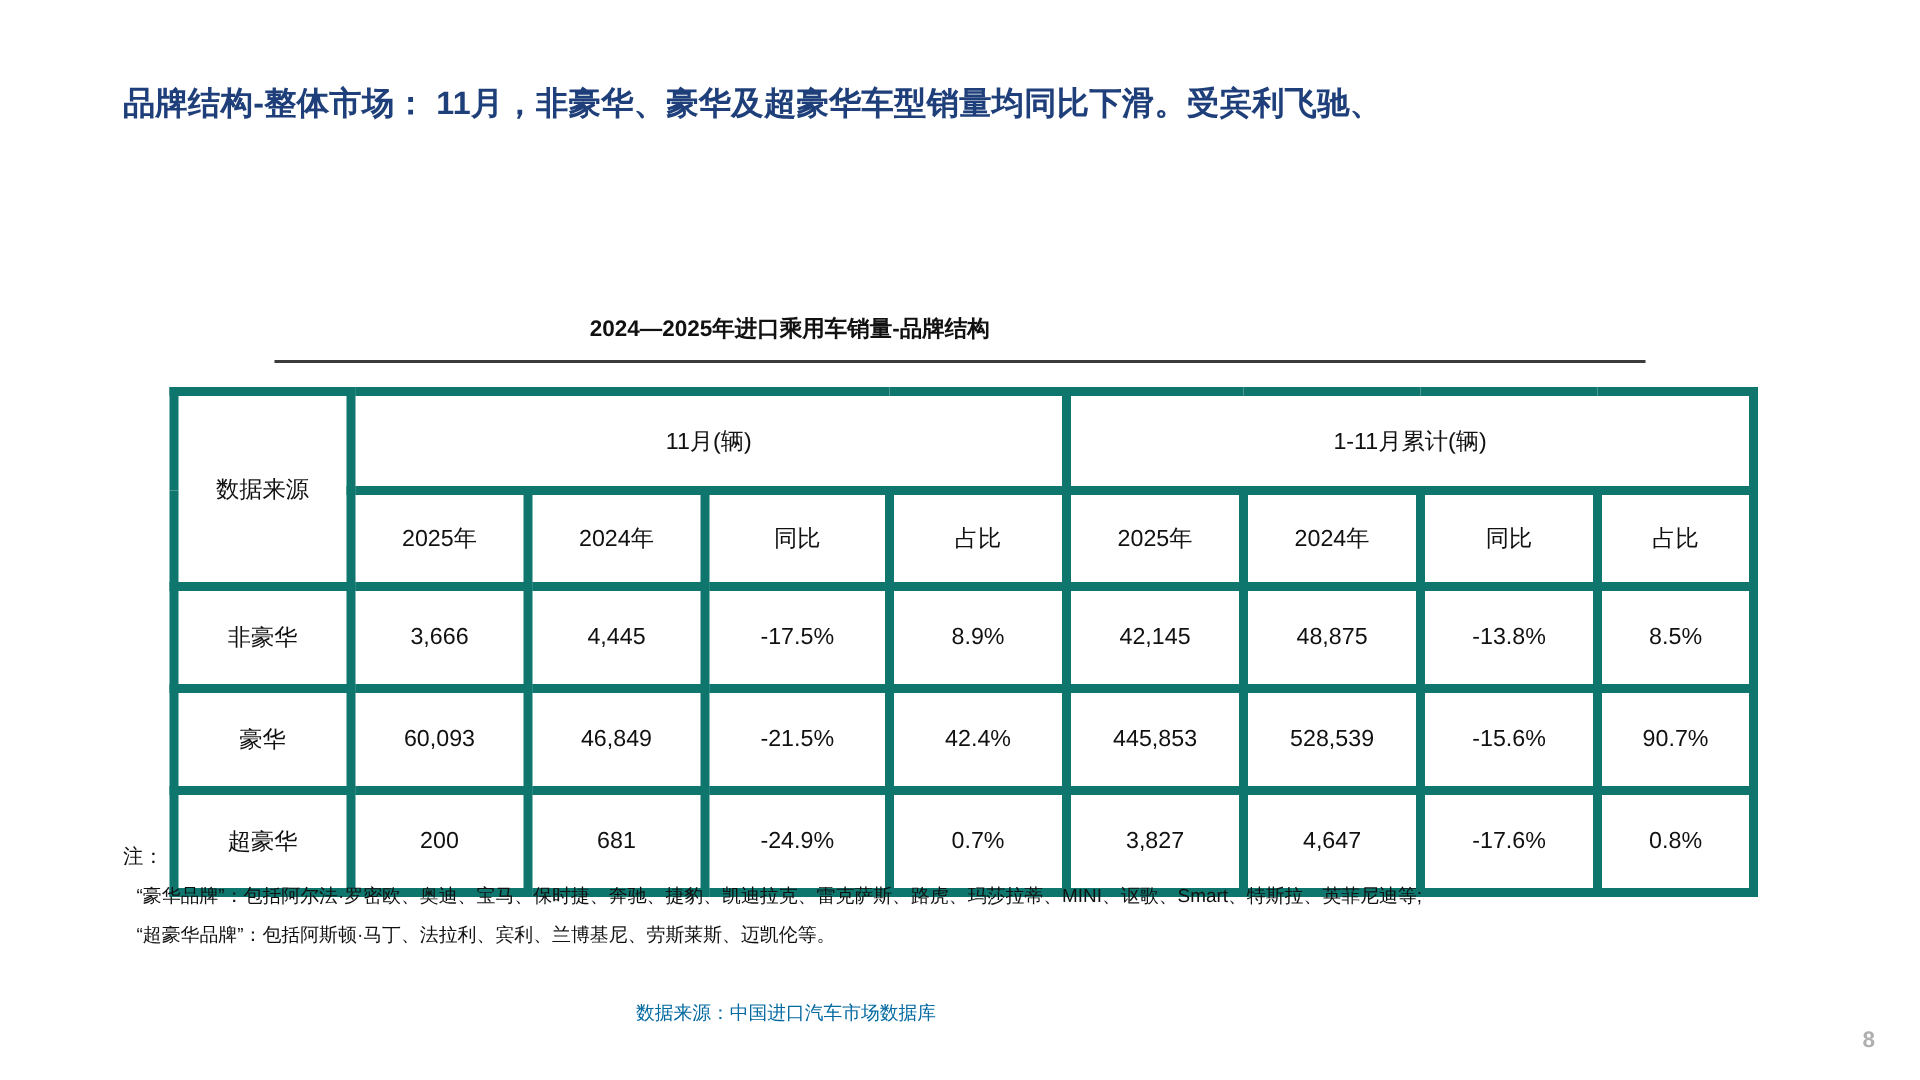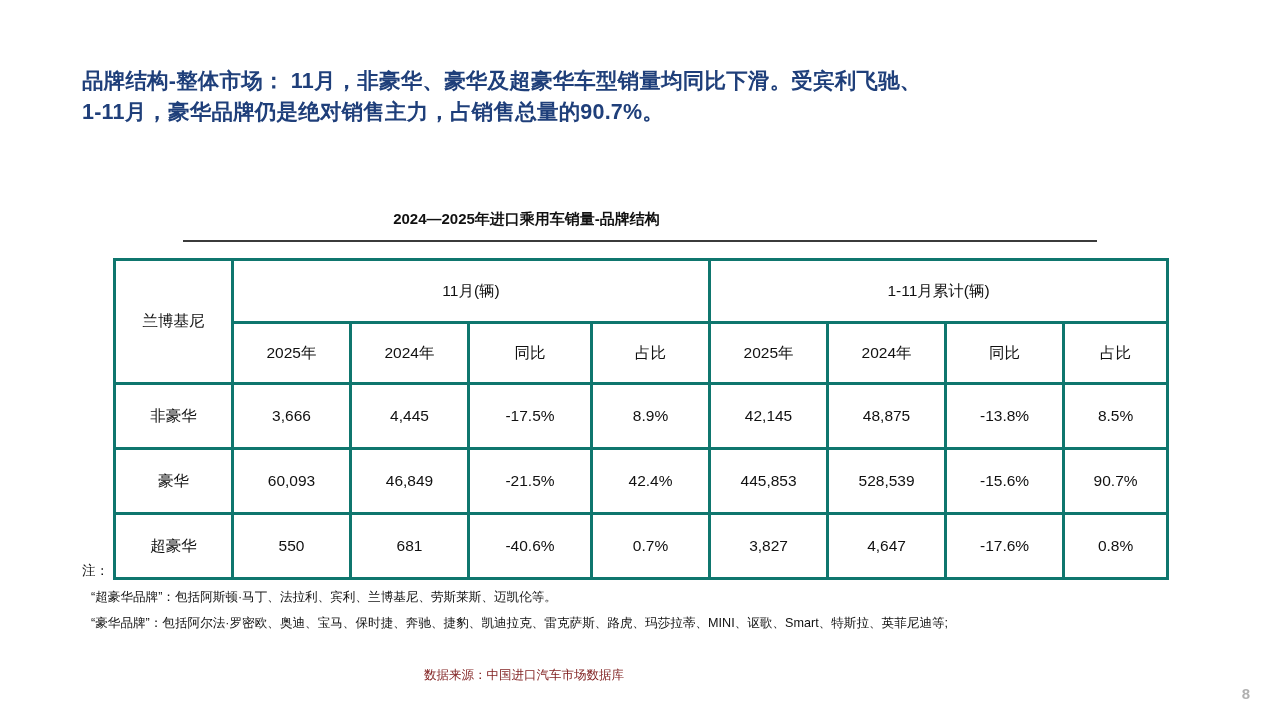--- a/index.html
+++ b/index.html
@@ -18,21 +18,21 @@
   .slide {
     position: relative;
     width: 1280px;
     height: 720px;
   }
 
   
   .title-block {
     position: absolute;
     left: 82px;
-    top: 66px;
+    top: 54px;
     width: 1120px;
   }
   .title-line {
     color: #1f3f7a;
     font-weight: bold;
     font-size: 21.5px;
     line-height: 31px;
     letter-spacing: 0.2px;
     white-space: nowrap;
   }
@@ -63,21 +63,21 @@
     left: 113px;
     top: 258px;
     width: 1053px;
   }
   table.data {
     border-collapse: collapse;
     width: 1053px;
     table-layout: fixed;
   }
   table.data td, table.data th {
-    border: 3px solid #0f766e;
+    border: 6px solid #0f766e;
     text-align: center;
     vertical-align: middle;
     font-size: 15.5px;
     color: #111111;
     font-weight: normal;
     padding: 0;
   }
   .hdr-group {
     font-weight: bold;
     font-size: 15.5px;
@@ -129,60 +129,59 @@
   }
 
   
   .source {
     position: absolute;
     left: 0;
     top: 667px;
     width: 1048px;
     text-align: center;
     font-size: 12.5px;
-    color: #7f1d1d;
+    color: #0369a1;
   }
   .page-num {
     position: absolute;
     right: 30px;
     bottom: 18px;
     font-size: 15px;
     color: #b0b0b0;
     font-weight: bold;
   }
 </style>
 </head>
 <body>
 
 <div class="slide">
 
   <div class="title-block">
     <div class="title-line">品牌结构-整体市场： 11月，非豪华、豪华及超豪华车型销量均同比下滑。受宾利飞驰、</div>
-    <div class="title-line">1-11月，豪华品牌仍是绝对销售主力，占销售总量的90.7%。</div>
   </div>
 
   <div class="table-heading">2024—2025年进口乘用车销量-品牌结构</div>
   <div class="heading-rule"></div>
 
   <div class="tbl-wrap">
     <table class="data">
       <colgroup>
         <col style="width:118px">
         <col style="width:118px">
         <col style="width:118px">
         <col style="width:123px">
         <col style="width:118px">
         <col style="width:118px">
         <col style="width:118px">
         <col style="width:118px">
         <col style="width:104px">
       </colgroup>
       <tbody>
         <tr>
-          <td class="corner" rowspan="2">兰博基尼</td>
+          <td class="corner" rowspan="2">数据来源</td>
           <td class="hdr-group" colspan="4">11月(辆)</td>
           <td class="hdr-group" colspan="4">1-11月累计(辆)</td>
         </tr>
         <tr>
           <td class="hdr-sub">2025年</td>
           <td class="hdr-sub">2024年</td>
           <td class="hdr-sub bold">同比</td>
           <td class="hdr-sub">占比</td>
           <td class="hdr-sub">2025年</td>
           <td class="hdr-sub">2024年</td>
@@ -209,35 +208,35 @@
           <td class="bold">-21.5%</td>
           <td>42.4%</td>
           <td>445,853</td>
           <td>528,539</td>
           <td class="bold">-15.6%</td>
           <td>90.7%</td>
         </tr>
 
         <tr class="data-row">
           <td class="rowlabel">超豪华</td>
-          <td>550</td>
+          <td>200</td>
           <td>681</td>
-          <td class="bold">-40.6%</td>
+          <td class="bold">-24.9%</td>
           <td>0.7%</td>
           <td>3,827</td>
           <td>4,647</td>
           <td class="bold">-17.6%</td>
           <td>0.8%</td>
         </tr>
       </tbody>
     </table>
   </div>
 
   <div class="notes">
     <div class="note-title">注：</div>
+    <div class="note-line">“豪华品牌”：包括阿尔法·罗密欧、奥迪、宝马、保时捷、奔驰、捷豹、凯迪拉克、雷克萨斯、路虎、玛莎拉蒂、MINI、讴歌、Smart、特斯拉、英菲尼迪等;</div>
     <div class="note-line">“超豪华品牌”：包括阿斯顿·马丁、法拉利、宾利、兰博基尼、劳斯莱斯、迈凯伦等。</div>
-    <div class="note-line">“豪华品牌”：包括阿尔法·罗密欧、奥迪、宝马、保时捷、奔驰、捷豹、凯迪拉克、雷克萨斯、路虎、玛莎拉蒂、MINI、讴歌、Smart、特斯拉、英菲尼迪等;</div>
   </div>
 
   <div class="source">数据来源：中国进口汽车市场数据库</div>
   <div class="page-num">8</div>
 
 </div>
 
 </body></html>

